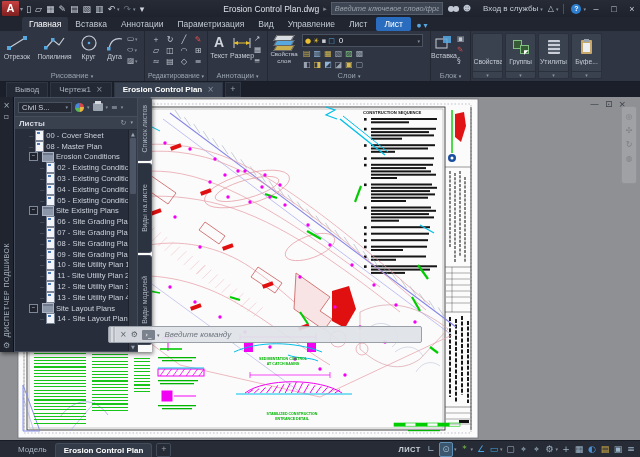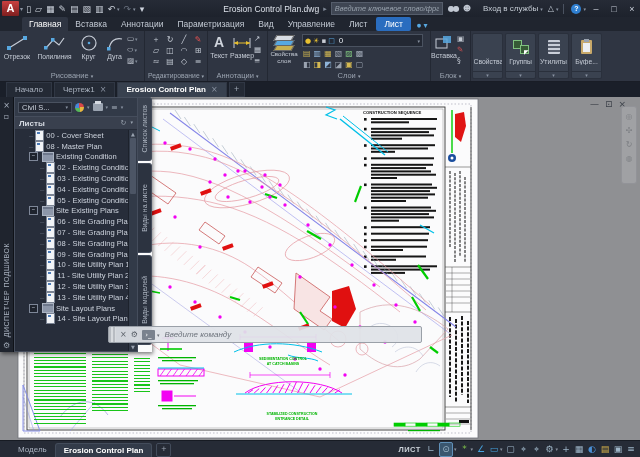--- a/index.html
+++ b/index.html
@@ -395,21 +395,21 @@
       <div class="cicon">
           <span class="clip"></span>
         </div>
       <span class="clabel">Буфе...</span>
       <span class="cdd sym">▾</span>
     </div>
   </div>
 
   <div class="ftabs" id="ftabs">
       <span class="ftab">
-        <span>Начало</span>
+        <span>Вывод</span>
       </span>
       <span class="ftab">
         <span>Чертеж1</span>
         <span class="x sym">×</span>
       </span>
       <span class="ftab active">
         <span>Erosion Control Plan</span>
         <span class="x sym">×</span>
       </span>
       <span class="ftab-plus">+</span>
@@ -842,21 +842,21 @@
             <span>00 - Cover Sheet</span>
           </div>
           <div class="trow" style="padding-left: 14px;">
             <span class="tg">–</span>
             <span class="i-sheet"></span>
             <span>08 - Master Plan</span>
           </div>
           <div class="trow" style="padding-left: 14px;">
             <span class="tbox">−</span>
             <span class="i-folder"></span>
-            <span>Existing Condition</span>
+            <span>Erosion Conditions</span>
           </div>
           <div class="trow" style="padding-left: 25px;">
             <span class="tg">–</span>
             <span class="i-sheet"></span>
             <span>02 - Existing Condition</span>
           </div>
           <div class="trow" style="padding-left: 25px;">
             <span class="tg">–</span>
             <span class="i-sheet"></span>
             <span>03 - Existing Condition</span>

